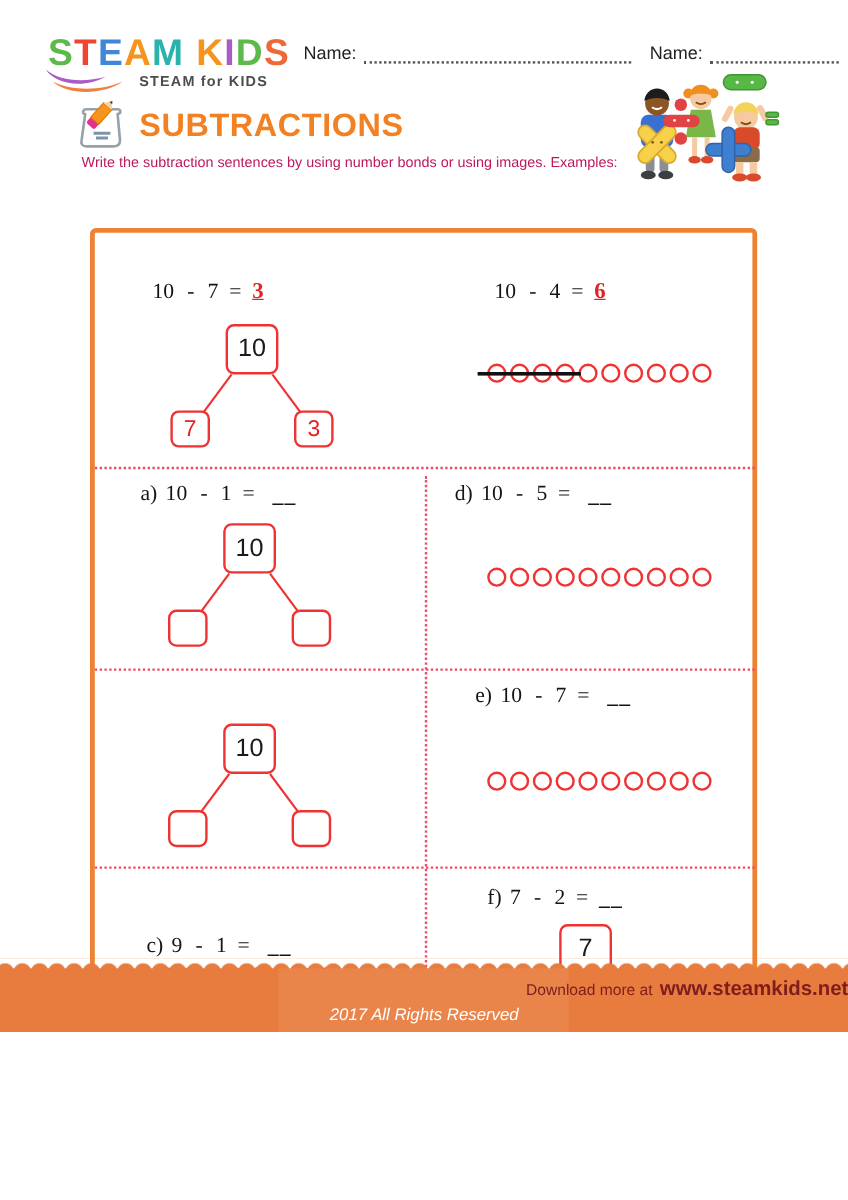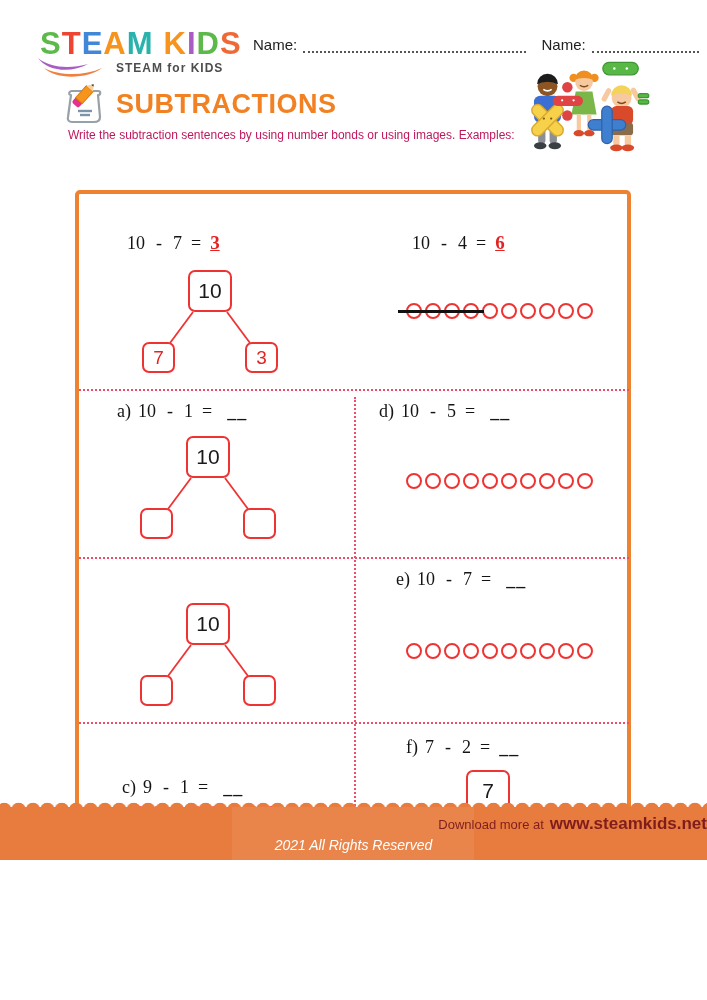--- a/index.html
+++ b/index.html
@@ -286,16 +286,16 @@
     <div class="bbox bt">7</div>
     <div class="bbox bl">2</div>
     <div class="bbox br"></div>
   </div>
 
   <div class="footer">
     <div class="footer-light"></div>
     <div class="footer-l1">
       <span class="pre">Download more at</span><span class="site">www.steamkids.net</span>
     </div>
-    <div class="footer-l2">2021 All Rights Reserved</div>
+    <div class="footer-l2">2017 All Rights Reserved</div>
   </div>
 
 </div>
 
 </body></html>

